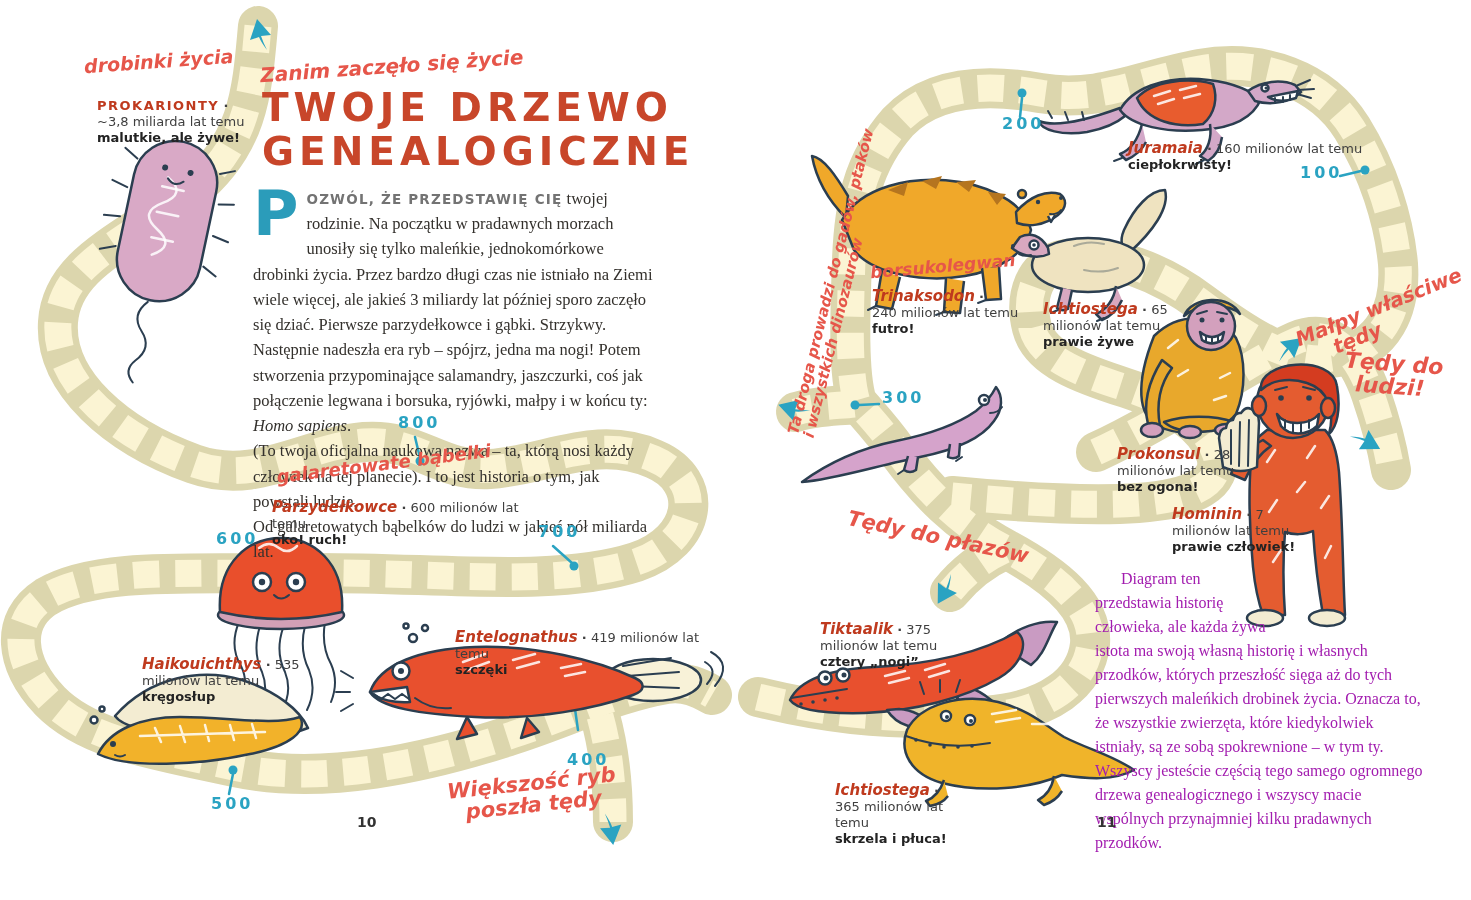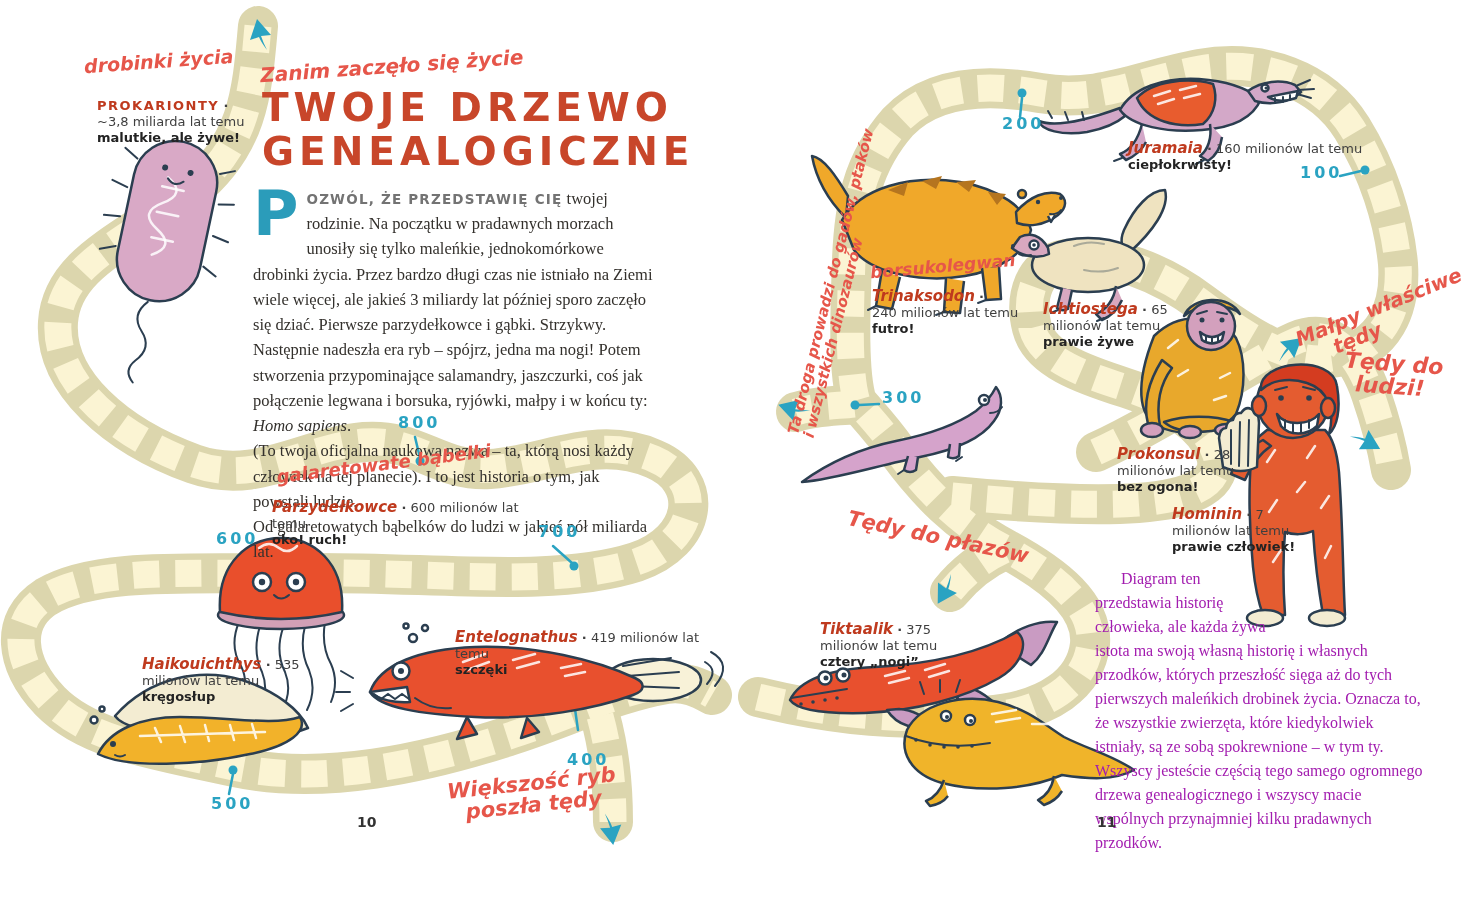--- a/index.html
+++ b/index.html
@@ -404,20 +404,26 @@
 
   <div class="abs script" style="left:846px;top:526px;font-size:21px;transform:rotate(12deg);">Tędy do płazów</div>
 
   <div class="abs slabel" style="left:820px;top:620px;width:130px;">
     <span class="sname">Tiktaalik</span>
     <span class="sdot">·</span>
     <span>375 milionów lat temu</span><br>
     <span class="snote">cztery „nogi”</span>
   </div>
 
+  <div class="abs slabel" style="left:835px;top:781px;width:125px;">
+    <span class="sname">Ichtiostega</span>
+    <span class="sdot">·</span>
+    <span>365 milionów lat temu</span><br>
+    <span class="snote">skrzela i płuca!</span>
+  </div>
 
   <div class="abs" id="outro">
     <span class="wrap-spacer"></span>
     <p>Diagram ten przedstawia historię człowieka, ale każda żywa istota ma swoją własną historię i własnych przodków, których przeszłość sięga aż do tych pierwszych maleńkich drobinek życia. Oznacza to, że wszystkie zwierzęta, które kiedykolwiek istniały, są ze sobą spokrewnione – w tym ty. Wszyscy jesteście częścią tego samego ogromnego drzewa genealogicznego i wszyscy macie wspólnych przynajmniej kilku pradawnych przodków.</p>
   </div>
 
   <div class="abs pagenum" style="left:1097px;top:814px;">11</div>
 
 </div>
 

